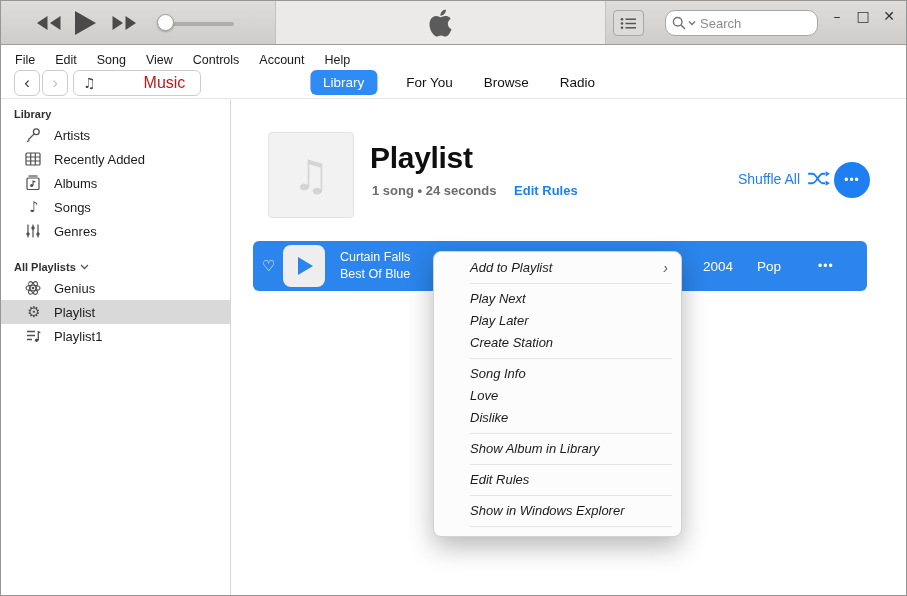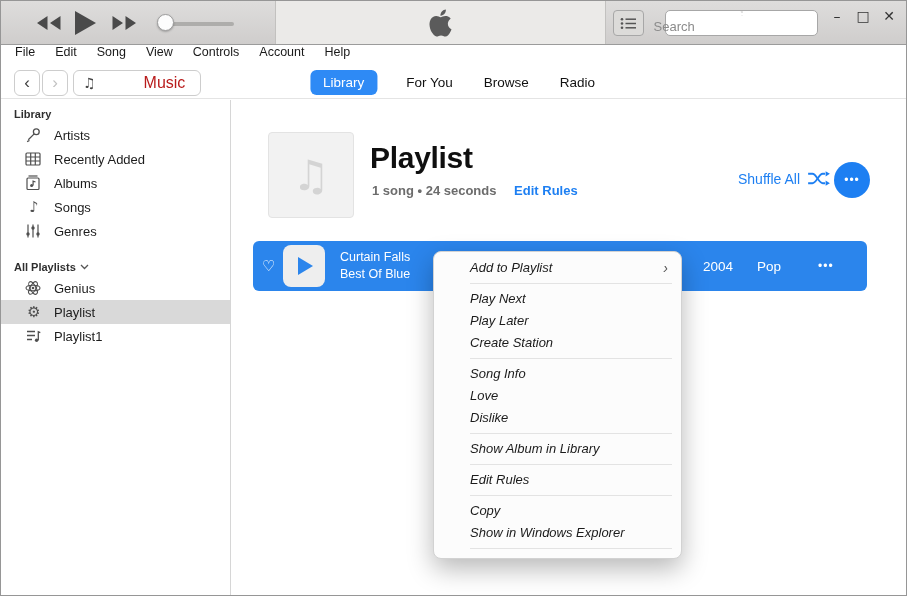--- a/index.html
+++ b/index.html
@@ -19,30 +19,30 @@
   .volume{position:absolute;left:153px;top:13px;width:84px;height:18px;}
   .vol-track{position:absolute;left:4px;top:8px;width:76px;height:4px;border-radius:2px;background:#aeadab;}
   .vol-knob{position:absolute;left:3px;top:0;width:17px;height:17px;border-radius:50%;
     background:#fdfdfd;border:1px solid #9d9d9d;box-shadow:0 1px 2px rgba(0,0,0,.25);}
   .lcd{position:absolute;left:274px;top:0;width:331px;height:43px;background:#ebeae8;
     border-left:1px solid #c2c1bf;border-right:1px solid #c2c1bf;
     display:flex;align-items:center;justify-content:center;}
   .view-btn{position:absolute;left:612px;top:9px;width:31px;height:26px;border:1px solid #a7a7a7;
     border-radius:4px;background:#dcdbd9;display:flex;align-items:center;justify-content:center;cursor:pointer;}
   .search{position:absolute;left:664px;top:9px;width:153px;height:26px;background:#fff;
-    border:1px solid #a7a7a7;border-radius:5px;display:flex;align-items:center;padding:0 6px;gap:2px;flex-direction:column;}
+    border:1px solid #a7a7a7;border-radius:10px;display:flex;align-items:center;padding:0 6px;gap:2px;}
   .search input{border:none;outline:none;flex:1;font-size:13px;color:#333;background:transparent;
     font-family:"Liberation Sans",sans-serif;min-width:0;}
   .search input::placeholder{color:#8b8b8b;}
   .win-controls{position:absolute;right:4px;top:3px;display:flex;}
   .win-controls button{width:26px;height:24px;background:none;border:none;font-size:14px;color:#333;
     cursor:pointer;padding:0;font-family:"DejaVu Sans",sans-serif;}
   
   .menubar{position:absolute;left:0;top:44px;width:100%;height:22px;background:#fff;
-    display:flex;align-items:flex-start;padding-left:4px;}
+    display:flex;align-items:flex-end;padding-left:4px;}
   .menubar span{padding:0 10px;font-size:12.5px;color:#1a1a1a;cursor:default;}
   
   .navbar{position:absolute;left:0;top:66px;width:100%;height:32px;background:#fff;
     border-bottom:1px solid #e4e4e4;}
   .nav-btn{position:absolute;top:3px;width:26px;height:26px;border:1px solid #cdcdcd;border-radius:6px;
     background:#fff;font-size:17px;line-height:22px;text-align:center;cursor:pointer;padding:0;}
   .nav-back{left:13px;color:#3f3f3f;}
   .nav-fwd{left:41px;color:#c2c2c2;}
   .media-picker{position:absolute;left:72px;top:3px;width:128px;height:26px;border:1px solid #cdcdcd;
     border-radius:6px;background:#fff;display:flex;align-items:center;cursor:pointer;padding:0 9px;gap:8px;}
@@ -320,18 +320,17 @@
     <div class="mi"><span>Create Station</span></div>
     <div class="sep"></div>
     <div class="mi"><span>Song Info</span></div>
     <div class="mi"><span>Love</span></div>
     <div class="mi"><span>Dislike</span></div>
     <div class="sep"></div>
     <div class="mi"><span>Show Album in Library</span></div>
     <div class="sep"></div>
     <div class="mi"><span>Edit Rules</span></div>
     <div class="sep"></div>
-    <div class="mi"><span>Copy</span></div>
     <div class="mi"><span>Show in Windows Explorer</span></div>
     <div class="sep"></div>
   </div>
 
 </div>
 
 </body></html>

